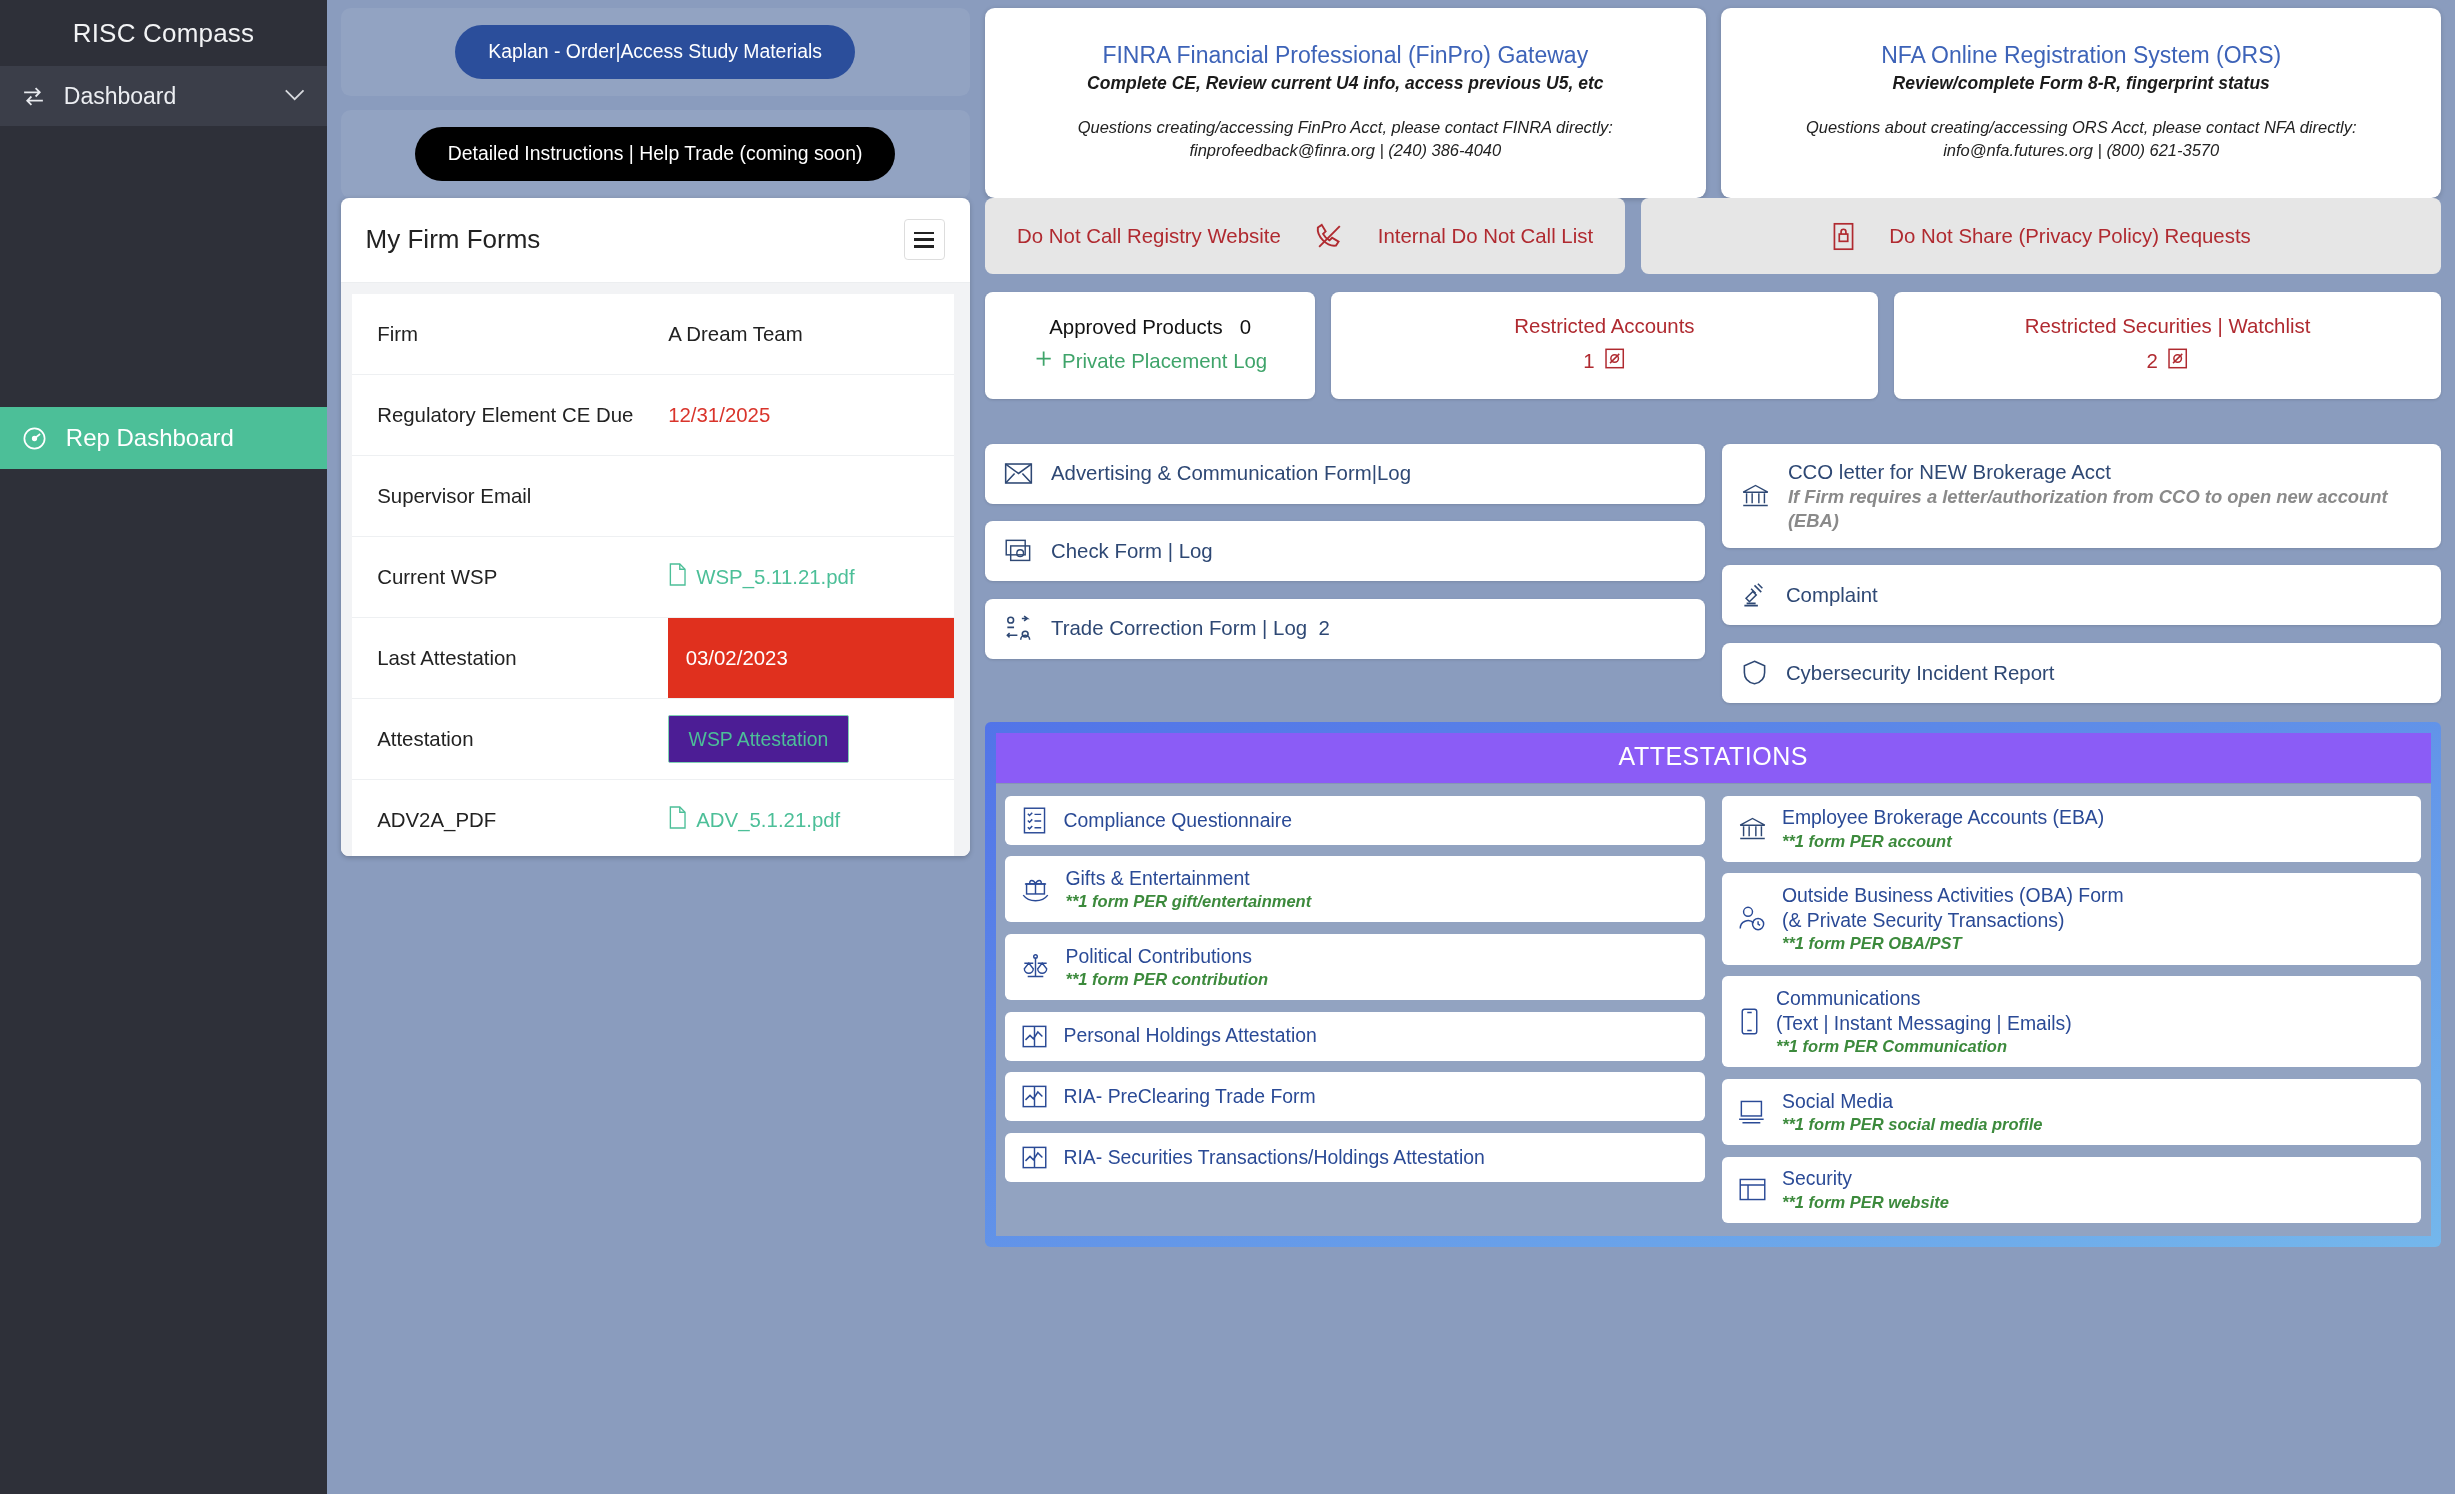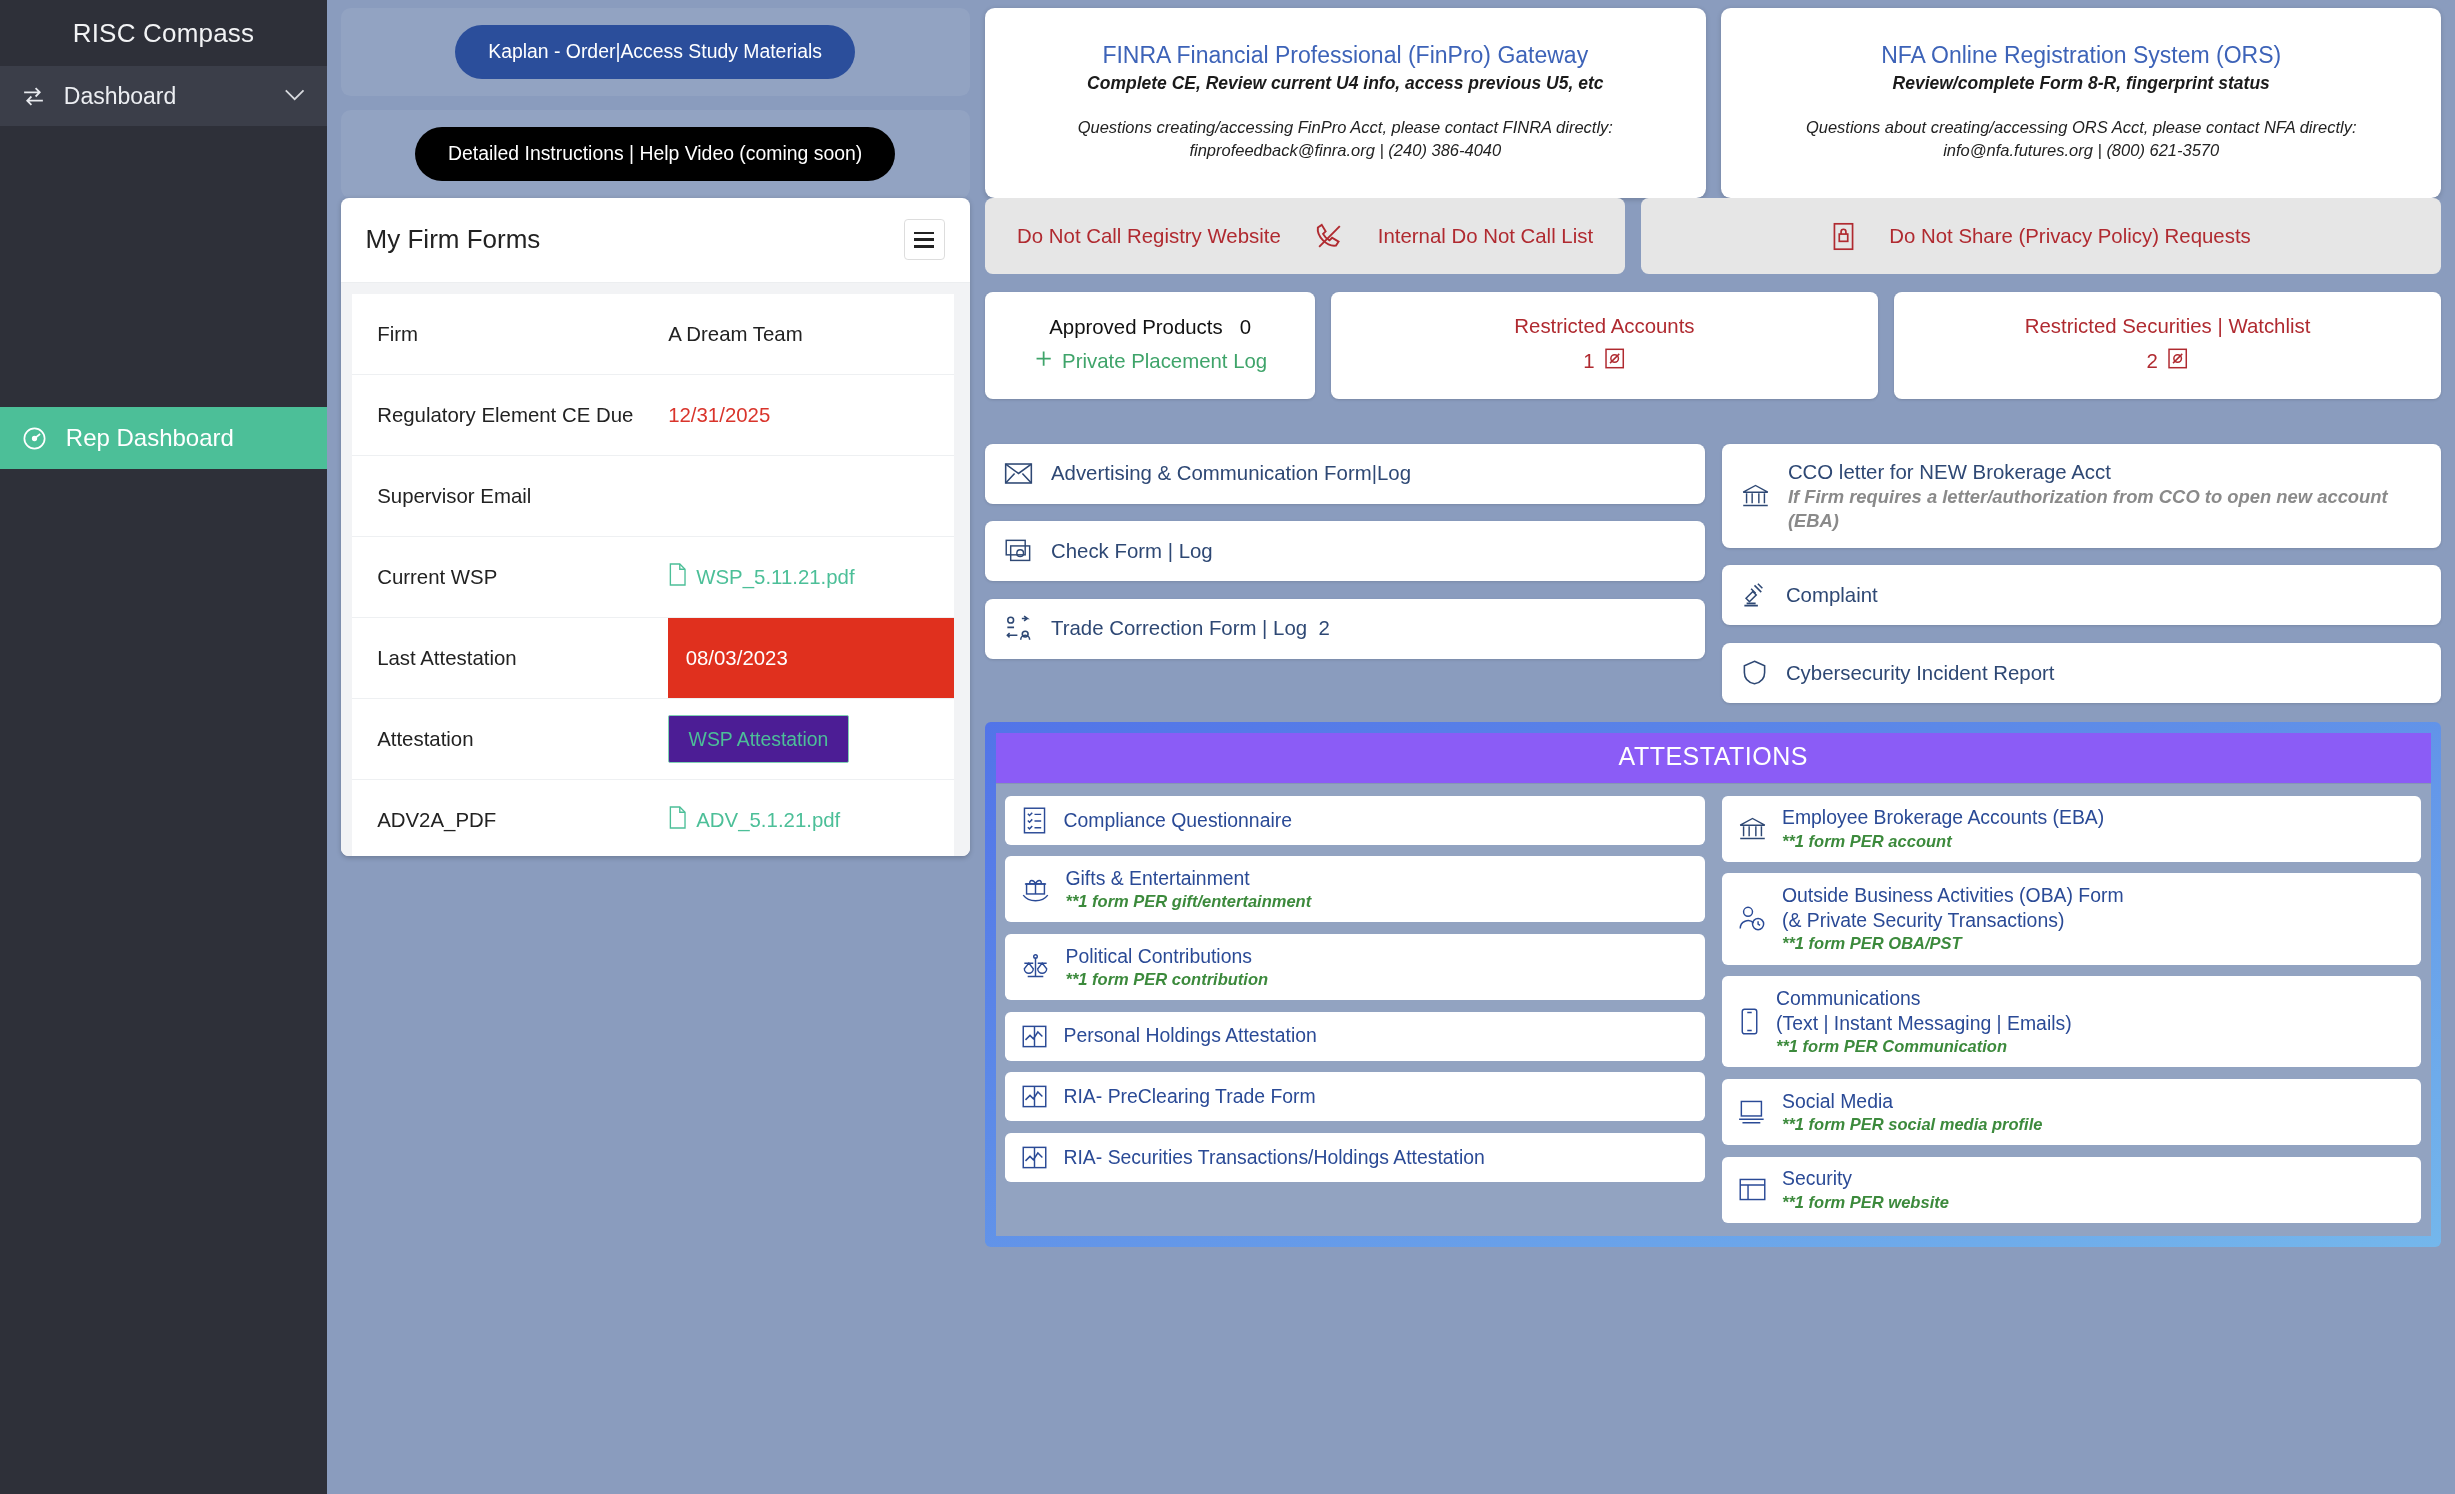--- a/index.html
+++ b/index.html
@@ -186,21 +186,21 @@
   </div>
 
   <div id="main">
 
     <div class="topbar">
       <div class="tb-left">
         <div class="tb-btnbox">
           <div class="pill blue">Kaplan - Order|Access Study Materials</div>
         </div>
         <div class="tb-btnbox">
-          <div class="pill black">Detailed Instructions | Help Video (coming soon)</div>
+          <div class="pill black">Detailed Instructions | Help Trade (coming soon)</div>
         </div>
       </div>
 
       <div class="gateway">
         <div class="gw-title">FINRA Financial Professional (FinPro) Gateway</div>
         <div class="gw-sub">Complete CE, Review current U4 info, access previous U5, etc</div>
         <div class="gw-body">
           <div>Questions creating/accessing FinPro Acct, please contact FINRA directly:</div>
           <div>finprofeedback@finra.org | (240) 386-4040</div>
         </div>
@@ -247,21 +247,21 @@
                   <div class="ff-val"><span class="lnk">
         <span><svg width="19.4" height="23" viewBox="0 0 18 22" fill="none" stroke="#4cbf98" stroke-width="1.3">
                           <path d="M2 1h9l5 5v15H2z"></path>
                           <path d="M11 1v5h5"></path>
                         </svg></span>
         <span>WSP_5.11.21.pdf</span>
                     </span></div>
                 </div>
                 <div class="ff-row ff-rowflat">
                   <div class="ff-label">Last Attestation</div>
-                  <div class="ff-val redbg">08/03/2023</div>
+                  <div class="ff-val redbg">03/02/2023</div>
                 </div>
                 <div class="ff-row">
                   <div class="ff-label">Attestation</div>
                   <div class="ff-val"><span class="gbtn">WSP Attestation</span></div>
                 </div>
                 <div class="ff-row">
                   <div class="ff-label">ADV2A_PDF</div>
                   <div class="ff-val"><span class="lnk">
         <span><svg width="19.4" height="23" viewBox="0 0 18 22" fill="none" stroke="#4cbf98" stroke-width="1.3">
                           <path d="M2 1h9l5 5v15H2z"></path>

